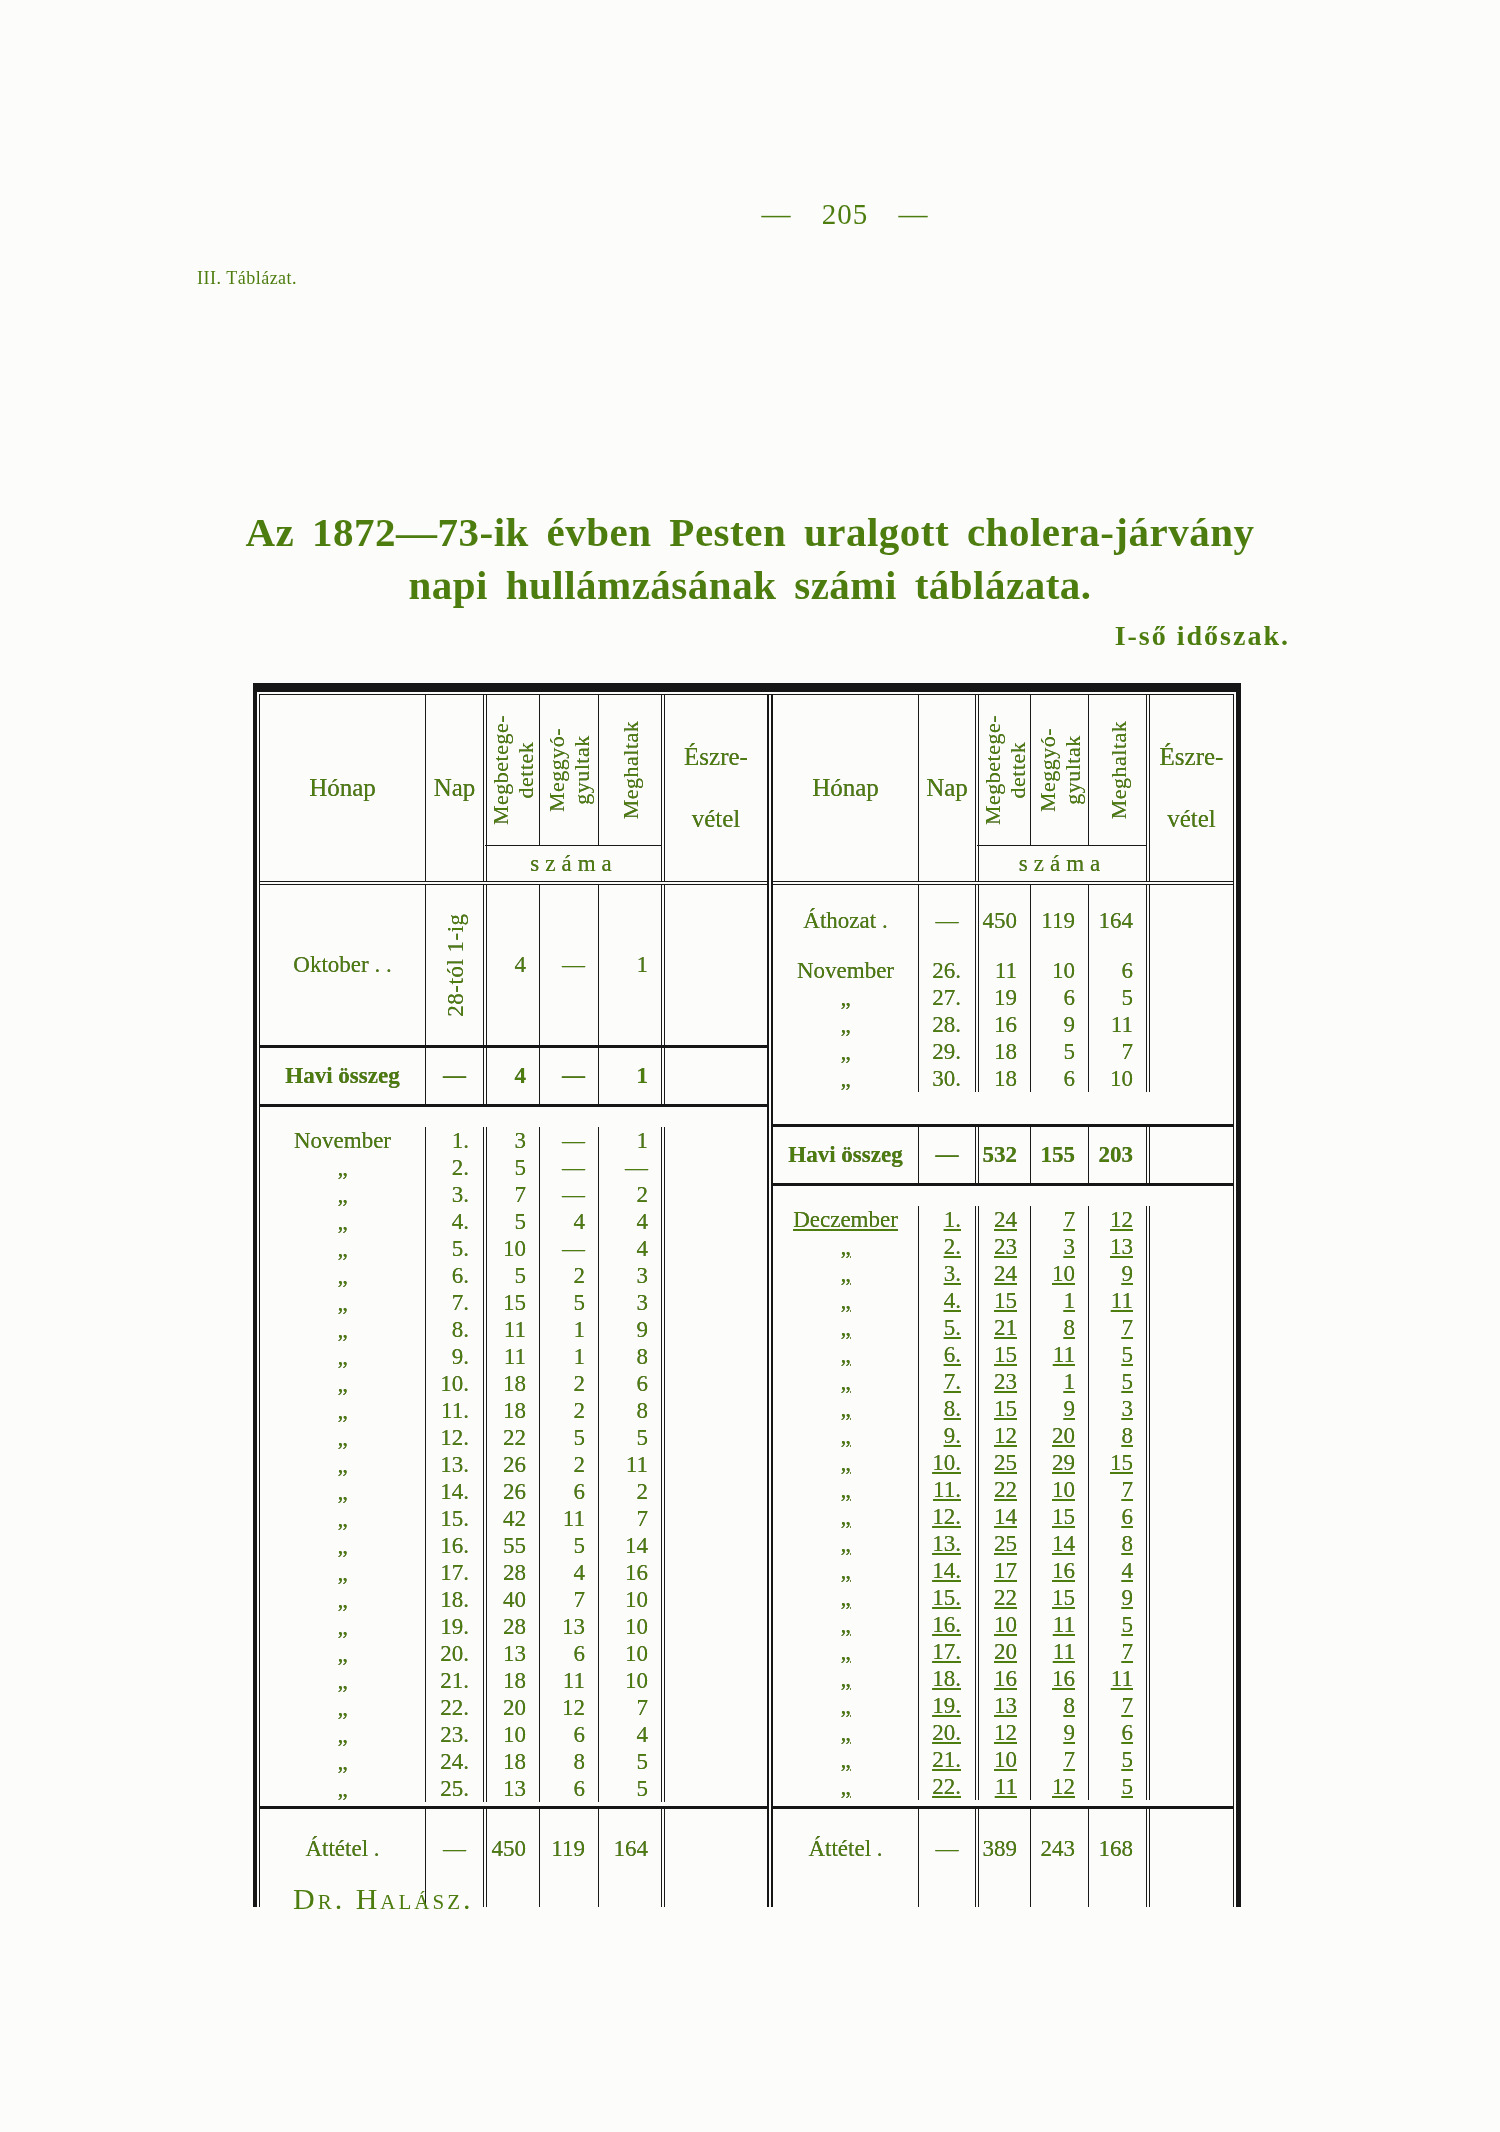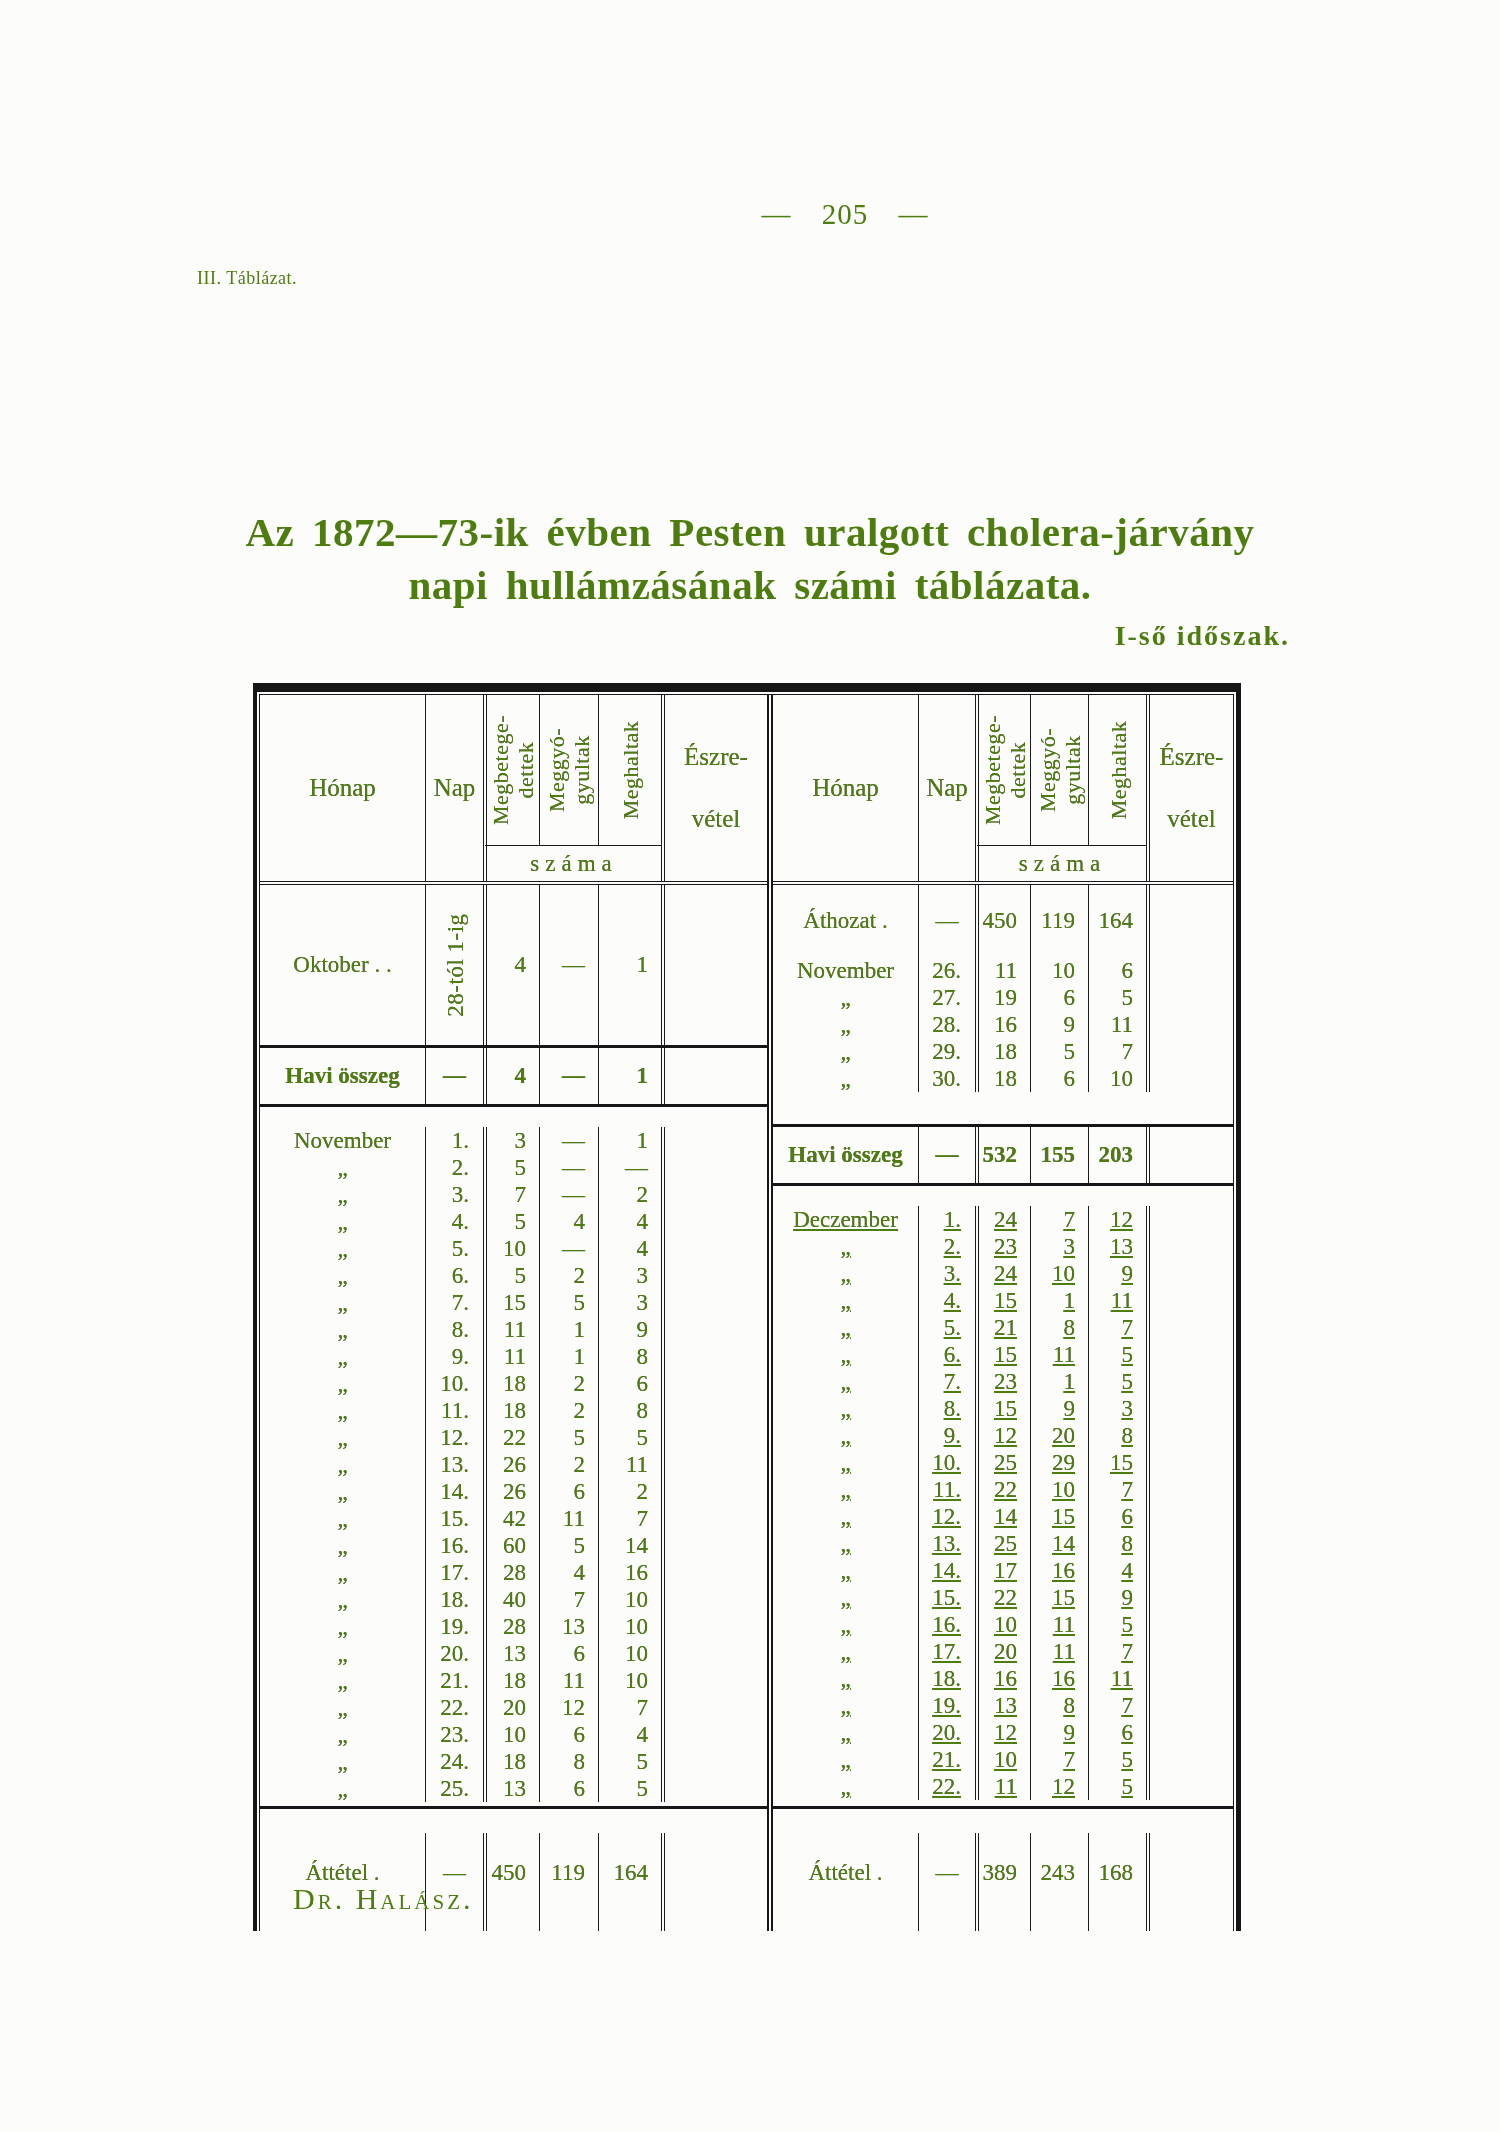--- a/index.html
+++ b/index.html
@@ -102,21 +102,21 @@
 
   .rule{border-top:3px solid #161616;height:0;}
 
   .row-okt{height:160px;line-height:160px;}
   .row-okt .c2{position:relative;padding-right:0;}
   .row-okt .vtext{font-size:23px;white-space:nowrap;}
 
   .row-sum{height:56px;line-height:56px;font-weight:bold;}
   .row-sum .c2{text-align:center;padding-right:0;}
 
-  .row-carry{height:80px;line-height:80px;margin-top:24px;}
+  .row-carry{height:80px;line-height:80px;}
   .row-carry .c2{text-align:center;padding-right:0;}
 
   .row-carryin{height:72px;line-height:72px;}
   .row-carryin .c2{text-align:center;padding-right:0;}
 
   .sec{display:flex;flex-direction:column;}
   #sec-nov-left{padding:20px 0 4px 0;}
   #sec-nov-right{padding:0 0 32px 0;}
   #sec-dec-right{padding:20px 0 6px 0;text-decoration:underline;}
 
@@ -303,21 +303,21 @@
               <span class="c c1">„</span>
               <span class="c c2">15.</span>
               <span class="c c3">42</span>
               <span class="c c4">11</span>
               <span class="c c5">7</span>
               <span class="c c6"></span>
             </div>
             <div class="trow">
               <span class="c c1">„</span>
               <span class="c c2">16.</span>
-              <span class="c c3">60</span>
+              <span class="c c3">55</span>
               <span class="c c4">5</span>
               <span class="c c5">14</span>
               <span class="c c6"></span>
             </div>
             <div class="trow">
               <span class="c c1">„</span>
               <span class="c c2">17.</span>
               <span class="c c3">28</span>
               <span class="c c4">4</span>
               <span class="c c5">16</span>

